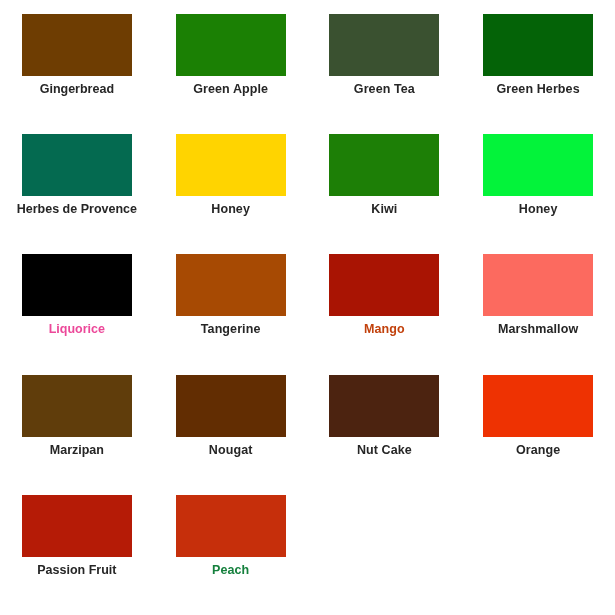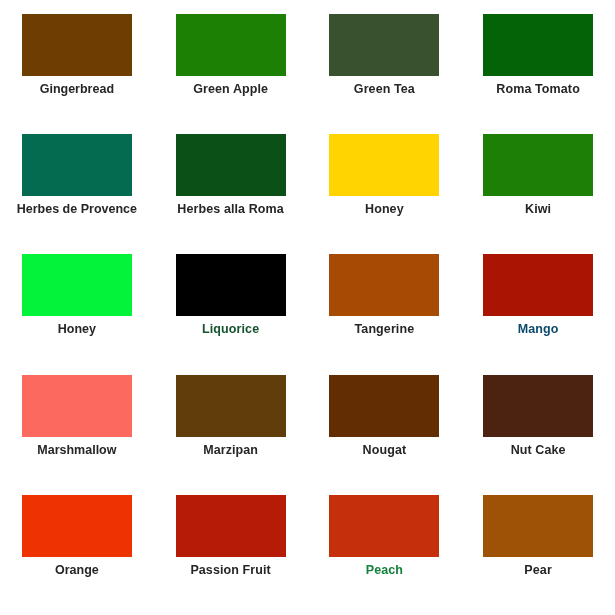--- a/index.html
+++ b/index.html
@@ -66,53 +66,49 @@
     <div class="swatch-cell">
       <div class="swatch-chip" style="background-color: rgb(27, 128, 4);"></div>
       <div class="swatch-label" style="color: rgb(38, 38, 38);">Green Apple</div>
     </div>
     <div class="swatch-cell">
       <div class="swatch-chip" style="background-color: rgb(58, 81, 48);"></div>
       <div class="swatch-label" style="color: rgb(38, 38, 38);">Green Tea</div>
     </div>
     <div class="swatch-cell">
       <div class="swatch-chip" style="background-color: rgb(4, 99, 7);"></div>
-      <div class="swatch-label" style="color: rgb(38, 38, 38);">Roma Tomato</div>
+      <div class="swatch-label" style="color: rgb(38, 38, 38);">Green Herbes</div>
     </div>
     <div class="swatch-cell">
       <div class="swatch-chip" style="background-color: rgb(4, 106, 80);"></div>
       <div class="swatch-label" style="color: rgb(38, 38, 38);">Herbes de Provence</div>
-    </div>
-    <div class="swatch-cell">
-      <div class="swatch-chip" style="background-color: rgb(11, 81, 23);"></div>
-      <div class="swatch-label" style="color: rgb(38, 38, 38);">Herbes alla Roma</div>
     </div>
     <div class="swatch-cell">
       <div class="swatch-chip" style="background-color: rgb(255, 212, 0);"></div>
       <div class="swatch-label" style="color: rgb(38, 38, 38);">Honey</div>
     </div>
     <div class="swatch-cell">
       <div class="swatch-chip" style="background-color: rgb(29, 127, 6);"></div>
       <div class="swatch-label" style="color: rgb(38, 38, 38);">Kiwi</div>
     </div>
     <div class="swatch-cell">
       <div class="swatch-chip" style="background-color: rgb(3, 243, 58);"></div>
       <div class="swatch-label" style="color: rgb(38, 38, 38);">Honey</div>
     </div>
     <div class="swatch-cell">
       <div class="swatch-chip" style="background-color: rgb(0, 0, 0);"></div>
-      <div class="swatch-label" style="color: #14532d; text-align: center;">Liquorice</div>
+      <div class="swatch-label" style="color: #ec4899; text-align: center;">Liquorice</div>
     </div>
     <div class="swatch-cell">
       <div class="swatch-chip" style="background-color: rgb(167, 74, 3);"></div>
       <div class="swatch-label" style="color: rgb(38, 38, 38); text-align: center;">Tangerine</div>
     </div>
     <div class="swatch-cell">
       <div class="swatch-chip" style="background-color: rgb(169, 20, 3);"></div>
-      <div class="swatch-label" style="color: #0c4a6e;">Mango</div>
+      <div class="swatch-label" style="color: #c2410c;">Mango</div>
     </div>
     <div class="swatch-cell">
       <div class="swatch-chip" style="background-color: rgb(252, 106, 95);"></div>
       <div class="swatch-label" style="color: rgb(38, 38, 38);">Marshmallow</div>
     </div>
     <div class="swatch-cell">
       <div class="swatch-chip" style="background-color: rgb(96, 61, 11);"></div>
       <div class="swatch-label" style="color: rgb(38, 38, 38);">Marzipan</div>
     </div>
     <div class="swatch-cell">
@@ -128,17 +124,13 @@
       <div class="swatch-label" style="color: rgb(38, 38, 38);">Orange</div>
     </div>
     <div class="swatch-cell">
       <div class="swatch-chip" style="background-color: rgb(181, 27, 6);"></div>
       <div class="swatch-label" style="color: rgb(38, 38, 38);">Passion Fruit</div>
     </div>
     <div class="swatch-cell">
       <div class="swatch-chip" style="background-color: rgb(198, 47, 11);"></div>
       <div class="swatch-label" style="color: #15803d;">Peach</div>
     </div>
-    <div class="swatch-cell">
-      <div class="swatch-chip" style="background-color: rgb(158, 82, 5);"></div>
-      <div class="swatch-label" style="color: rgb(38, 38, 38);">Pear</div>
-    </div>
   </div>
 
 </body></html>

